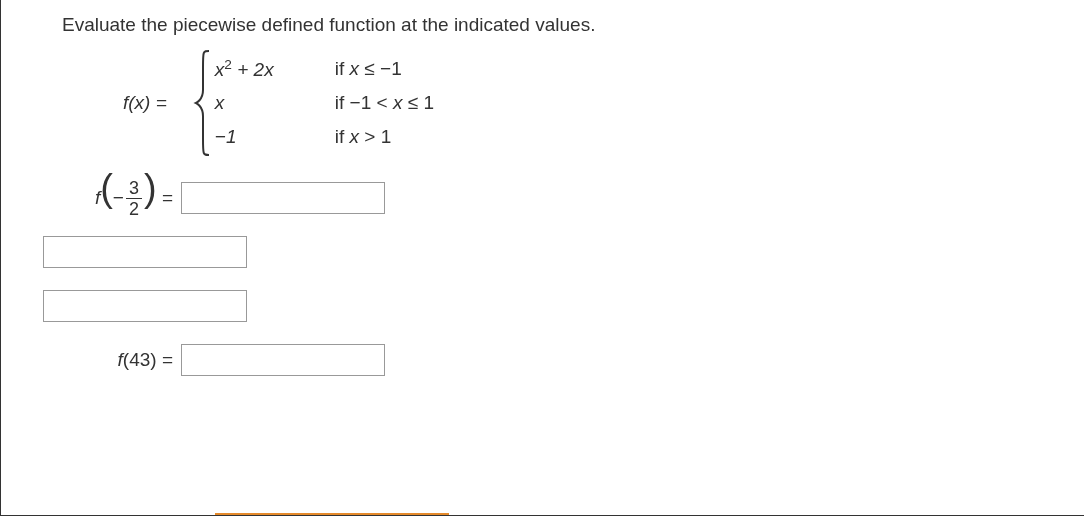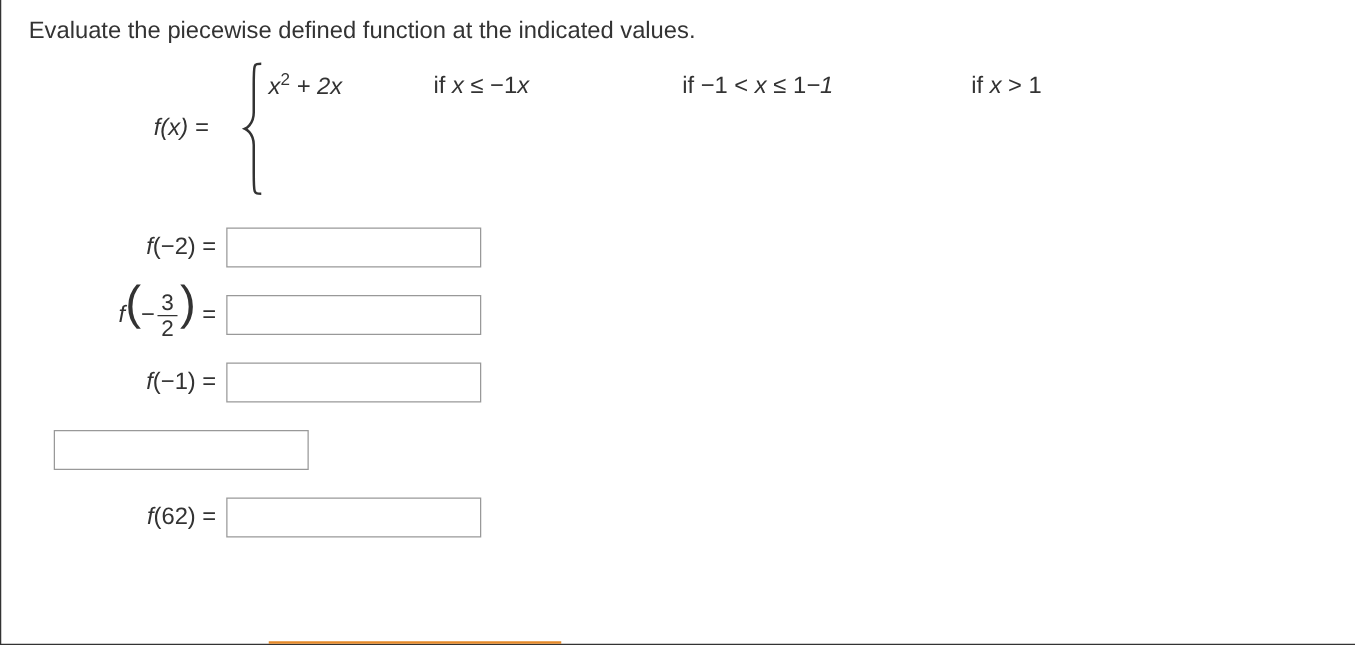--- a/index.html
+++ b/index.html
@@ -15,20 +15,21 @@
     width: 1084px;
     height: 516px;
     border: 1px solid #333;
     border-top: none;
     border-right: none;
     padding: 14px 22px;
     position: relative;
   }
   .prompt {
     margin-bottom: 12px;
+    margin-left: 39px;
   }
   .defn-row {
     display: flex;
     align-items: center;
     margin-left: 100px;
     margin-bottom: 18px;
   }
   .fx {
     font-style: italic;
     margin-right: 26px;
@@ -36,36 +37,35 @@
   .brace-wrap {
     display: flex;
     align-items: stretch;
   }
   .brace-svg {
     width: 22px;
     height: 110px;
   }
   .pieces {
     display: flex;
-    flex-direction: row;
+    flex-direction: column;
     justify-content: flex-start;
     padding: 4px 0;
   }
   .piece-row {
     display: flex;
     align-items: center;
     height: 34px;
   }
   .expr-col {
     width: 120px;
     font-style: italic;
   }
   .cond-col {
     font-style: normal;
-    margin-left: 12px;
   }
   .cond-col .xvar {
     font-style: italic;
   }
   .sup {
     font-size: 0.72em;
     vertical-align: super;
     font-style: normal;
   }
   .inputs {
@@ -154,37 +154,32 @@
         <div class="piece-row">
           <span class="expr-col">−1</span>
           <span class="cond-col">if <span class="xvar">x</span> &gt; 1</span>
         </div>
       </div>
     </div>
   </div>
 
   <div class="inputs">
     <div class="input-row">
-      <span class="label-col">f<span class="paren">(</span><span class="num">−2</span><span class="paren">)</span> <span class="eq">=</span></span>
-      <input class="answer-input" value="" style="">
-    </div>
-    <div class="input-row">
       <span class="label-col">f<span class="bigparen">(</span><span class="num">−</span><span class="frac">
             <span class="fnum">3</span>
             <span class="fden">2</span>
           </span><span class="bigparen">)</span> <span class="eq">=</span></span>
       <input class="answer-input" value="" style="">
     </div>
     <div class="input-row">
-      <span class="label-col">f<span class="paren">(</span><span class="num">−1</span><span class="paren">)</span> <span class="eq">=</span></span>
       <input class="answer-input" value="" style="">
     </div>
     <div class="input-row">
       <input class="answer-input" value="" style="">
     </div>
     <div class="input-row">
-      <span class="label-col">f<span class="paren">(</span><span class="num">62</span><span class="paren">)</span> <span class="eq">=</span></span>
+      <span class="label-col">f<span class="paren">(</span><span class="num">43</span><span class="paren">)</span> <span class="eq">=</span></span>
       <input class="answer-input" value="" style="">
     </div>
   </div>
 
   <div class="bottom-bar"></div>
 </div>
 
 </body></html>

